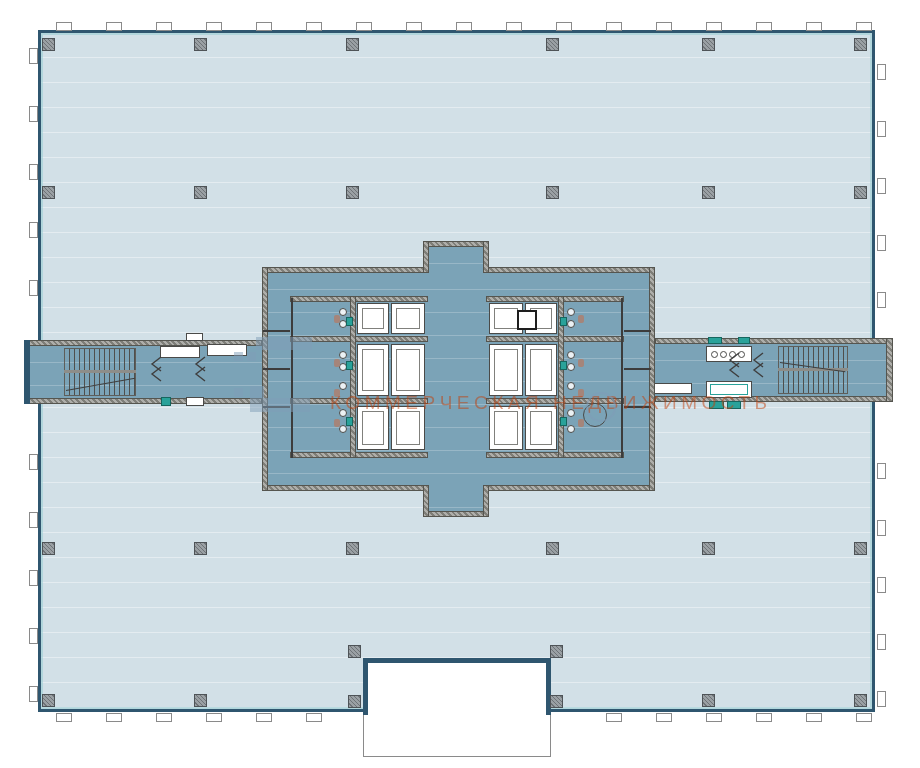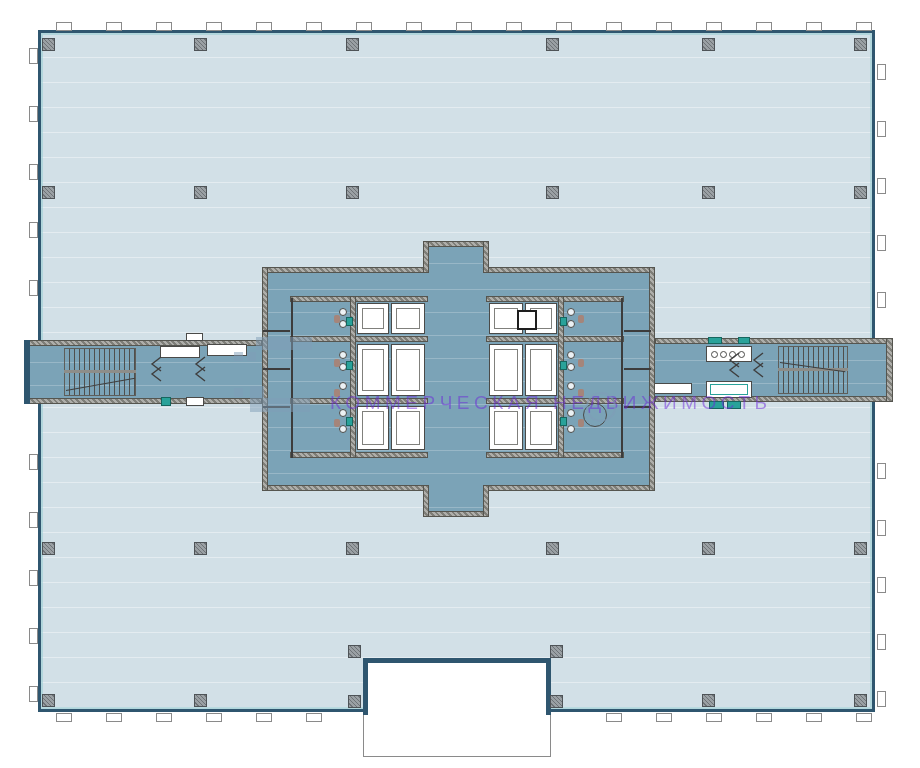--- a/index.html
+++ b/index.html
@@ -31,21 +31,21 @@
   .midbar{background:#8d8d89;}
   .diag{border-top:1.6px solid #3f3f3f;transform-origin:left center;}
   .notchbody{background:#ffffff;border:1.5px solid #8a8a8a;}
   
   .wm{position:absolute;left:0;top:0;width:920px;height:768px;pointer-events:none;}
   .wm-brand{position:absolute;left:308px;top:330px;width:400px;
             font-family:"Liberation Serif",serif;font-size:70px;letter-spacing:5px;
             color:#7f9db8;opacity:.55;white-space:nowrap;}
   .wm-sub{position:absolute;left:330px;top:392px;width:420px;
           font-family:"Liberation Sans",sans-serif;font-size:19px;letter-spacing:4.5px;
-          color:#6d28d9;opacity:.5;white-space:nowrap;}
+          color:#c2410c;opacity:.5;white-space:nowrap;}
   .wm-circle{position:absolute;left:586px;top:392px;width:26px;height:26px;border:2px solid #7f9db8;
              border-radius:50%;opacity:.55;}
   .wm-piece{position:absolute;background:#7f9db8;opacity:.5;}
 </style>
 </head>
 <body>
 
 <div id="canvas">
   <div id="shapes">
       <div class="abs shell" style="left: 38px; top: 30px; width: 837px; height: 682px;"></div>

